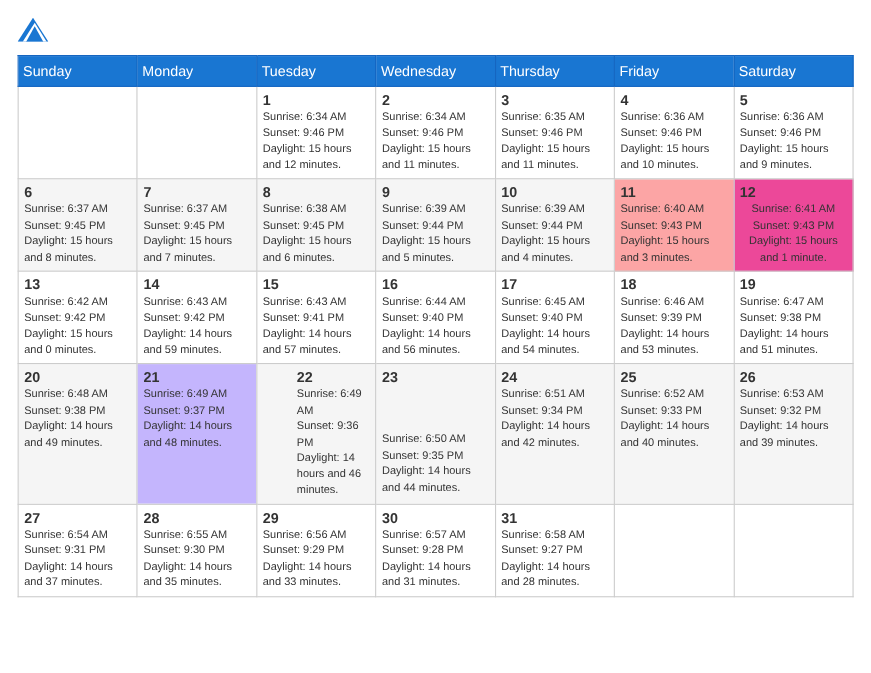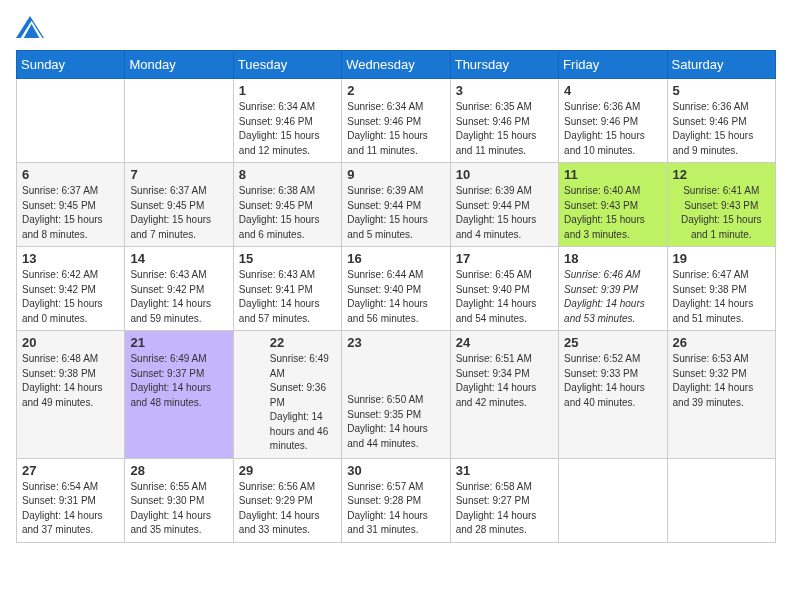--- a/index.html
+++ b/index.html
@@ -181,27 +181,27 @@
           <div class="day-info" style="white-space: pre-line;">Sunrise: 6:39 AM
 Sunset: 9:44 PM
 Daylight: 15 hours and 5 minutes.</div>
         </td>
         <td style="background: rgb(245, 245, 245);">
           <span class="day-number">10</span>
           <div class="day-info" style="white-space: pre-line;">Sunrise: 6:39 AM
 Sunset: 9:44 PM
 Daylight: 15 hours and 4 minutes.</div>
         </td>
-        <td style="background: #bef264;">
+        <td style="background: #fca5a5;">
           <span class="day-number">11</span>
           <div class="day-info" style="white-space: pre-line;">Sunrise: 6:40 AM
 Sunset: 9:43 PM
 Daylight: 15 hours and 3 minutes.</div>
         </td>
-        <td style="background: #bef264;">
+        <td style="background: #ec4899;">
           <span class="day-number">12</span>
           <div class="day-info" style="white-space: pre-line; text-align: center;">Sunrise: 6:41 AM
 Sunset: 9:43 PM
 Daylight: 15 hours and 1 minute.</div>
         </td>
       </tr>
       <tr>
         <td>
           <span class="day-number">13</span>
           <div class="day-info" style="white-space: pre-line;">Sunrise: 6:42 AM
@@ -227,21 +227,21 @@
 Daylight: 14 hours and 56 minutes.</div>
         </td>
         <td>
           <span class="day-number">17</span>
           <div class="day-info" style="white-space: pre-line;">Sunrise: 6:45 AM
 Sunset: 9:40 PM
 Daylight: 14 hours and 54 minutes.</div>
         </td>
         <td>
           <span class="day-number">18</span>
-          <div class="day-info" style="white-space: pre-line; font-style: italic;">Sunrise: 6:46 AM
+          <div class="day-info" style="white-space: pre-line;">Sunrise: 6:46 AM
 Sunset: 9:39 PM
 Daylight: 14 hours and 53 minutes.</div>
         </td>
         <td>
           <span class="day-number">19</span>
           <div class="day-info" style="white-space: pre-line;">Sunrise: 6:47 AM
 Sunset: 9:38 PM
 Daylight: 14 hours and 51 minutes.</div>
         </td>
       </tr>

